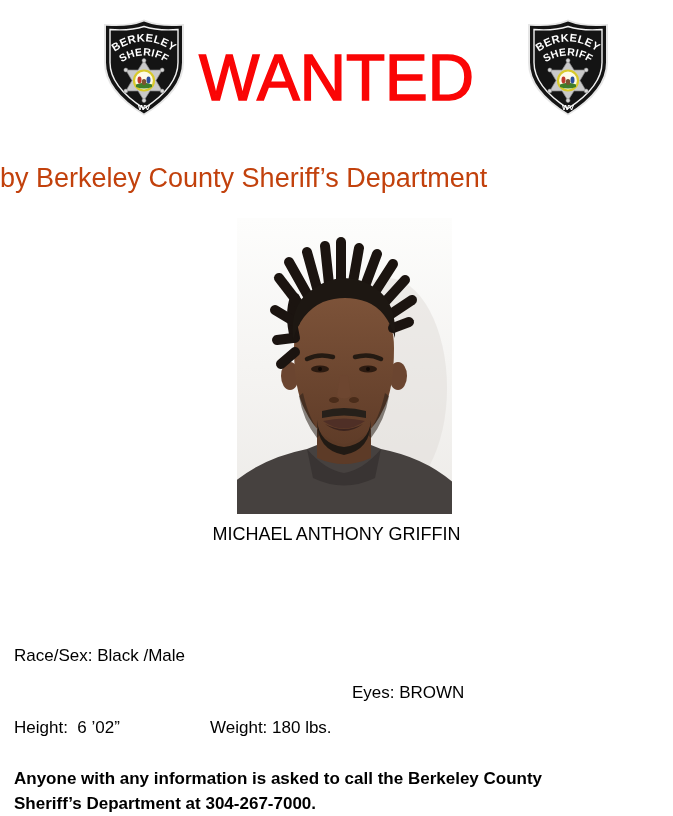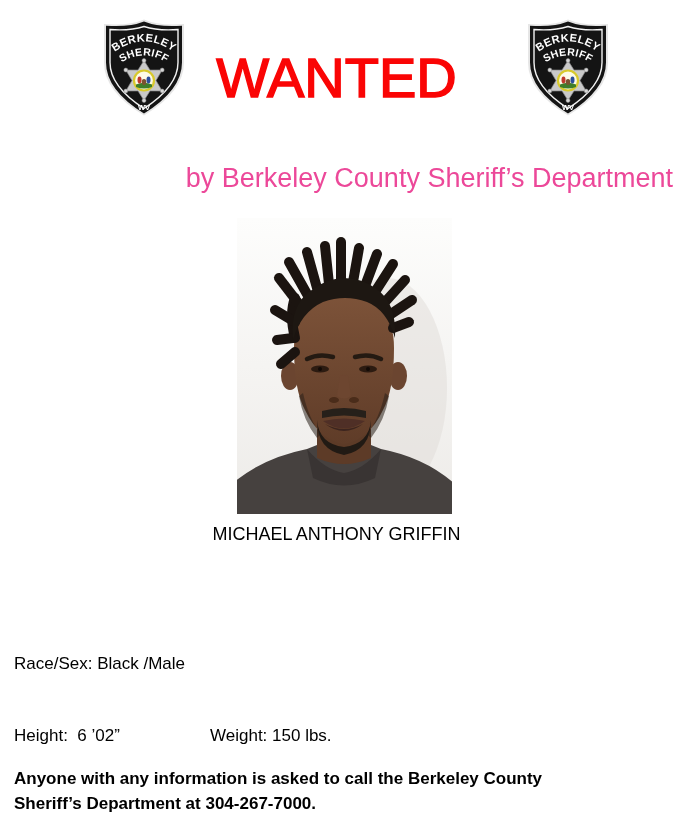--- a/index.html
+++ b/index.html
@@ -5,37 +5,37 @@
   html,body{margin:0;padding:0;background:#ffffff;}
   .poster{
     position:relative;width:673px;height:816px;background:#ffffff;overflow:hidden;
     font-family:"Liberation Sans",sans-serif;color:#000;
   }
   .badge{position:absolute;top:17px;width:90px;height:101px;}
   .badge-left{left:99px;}
   .badge-right{left:523px;}
   .headline{
     position:absolute;top:39px;left:0;right:0;text-align:center;
-    font-size:56px;line-height:78px;font-weight:400;letter-spacing:0px;
+    font-size:64px;line-height:78px;font-weight:400;letter-spacing:0px;
     color:#fa0505;-webkit-text-stroke:1.5px #fa0505;white-space:nowrap;
   }
   .subtitle{
-    position:absolute;top:162px;left:0;right:0;text-align:right;
-    font-size:27px;line-height:32px;color:#ec4899;
+    position:absolute;top:162px;left:0;right:0;text-align:left;
+    font-size:27px;line-height:32px;color:#c2410c;
   }
   .photo{position:absolute;left:237px;top:218px;width:215px;height:296px;}
   .caption{
     position:absolute;top:523px;left:0;right:0;text-align:center;
     font-size:18px;line-height:22px;
   }
   .description{
     position:absolute;top:559px;left:22px;right:22px;text-align:center;
     font-size:17px;line-height:28px;margin:0;
   }
-  .details-row{position:absolute;left:14px;right:14px;height:20px;font-size:17px;line-height:20px;margin-top:8px;}
+  .details-row{position:absolute;left:14px;right:14px;height:20px;font-size:17px;line-height:20px;}
   .row-racesex{top:646px;}
   .row-age{top:683px;}
   .row-height{top:718px;}
   .cell{position:absolute;top:0;white-space:pre;}
   .cell.c1{left:0;}
   .cell.c2{left:196px;}
   .cell.c3{left:338px;}
   .contact{
     position:absolute;top:766px;left:14px;width:592px;
     font-size:17px;line-height:25px;margin:0;text-align:left;font-weight:bold;
@@ -189,21 +189,22 @@
     <path d="M56 122 Q52 84 78 70 Q92 60 107 60 Q124 60 138 70 Q160 84 158 120 Q150 92 130 84 Q108 76 86 84 Q64 94 56 122 Z" fill="#1d1712"></path>
   </svg>
 
   <div class="caption">MICHAEL ANTHONY GRIFFIN</div>
 
 
   <div class="details-row row-racesex">
     <span class="cell c1">Race/Sex: Black /Male</span>
   </div>
   <div class="details-row row-age">
+    <span class="cell c3">Eyes: BROWN</span>
   </div>
   <div class="details-row row-height">
     <span class="cell c1">Height:  6 ’02”</span>
-    <span class="cell c2">Weight: 150 lbs.</span>
+    <span class="cell c2">Weight: 180 lbs.</span>
   </div>
 
   <p class="contact">Anyone with any information is asked to call the Berkeley County Sheriff’s Department at 304-267-7000.</p>
 
 </div>
 
 </body></html>

